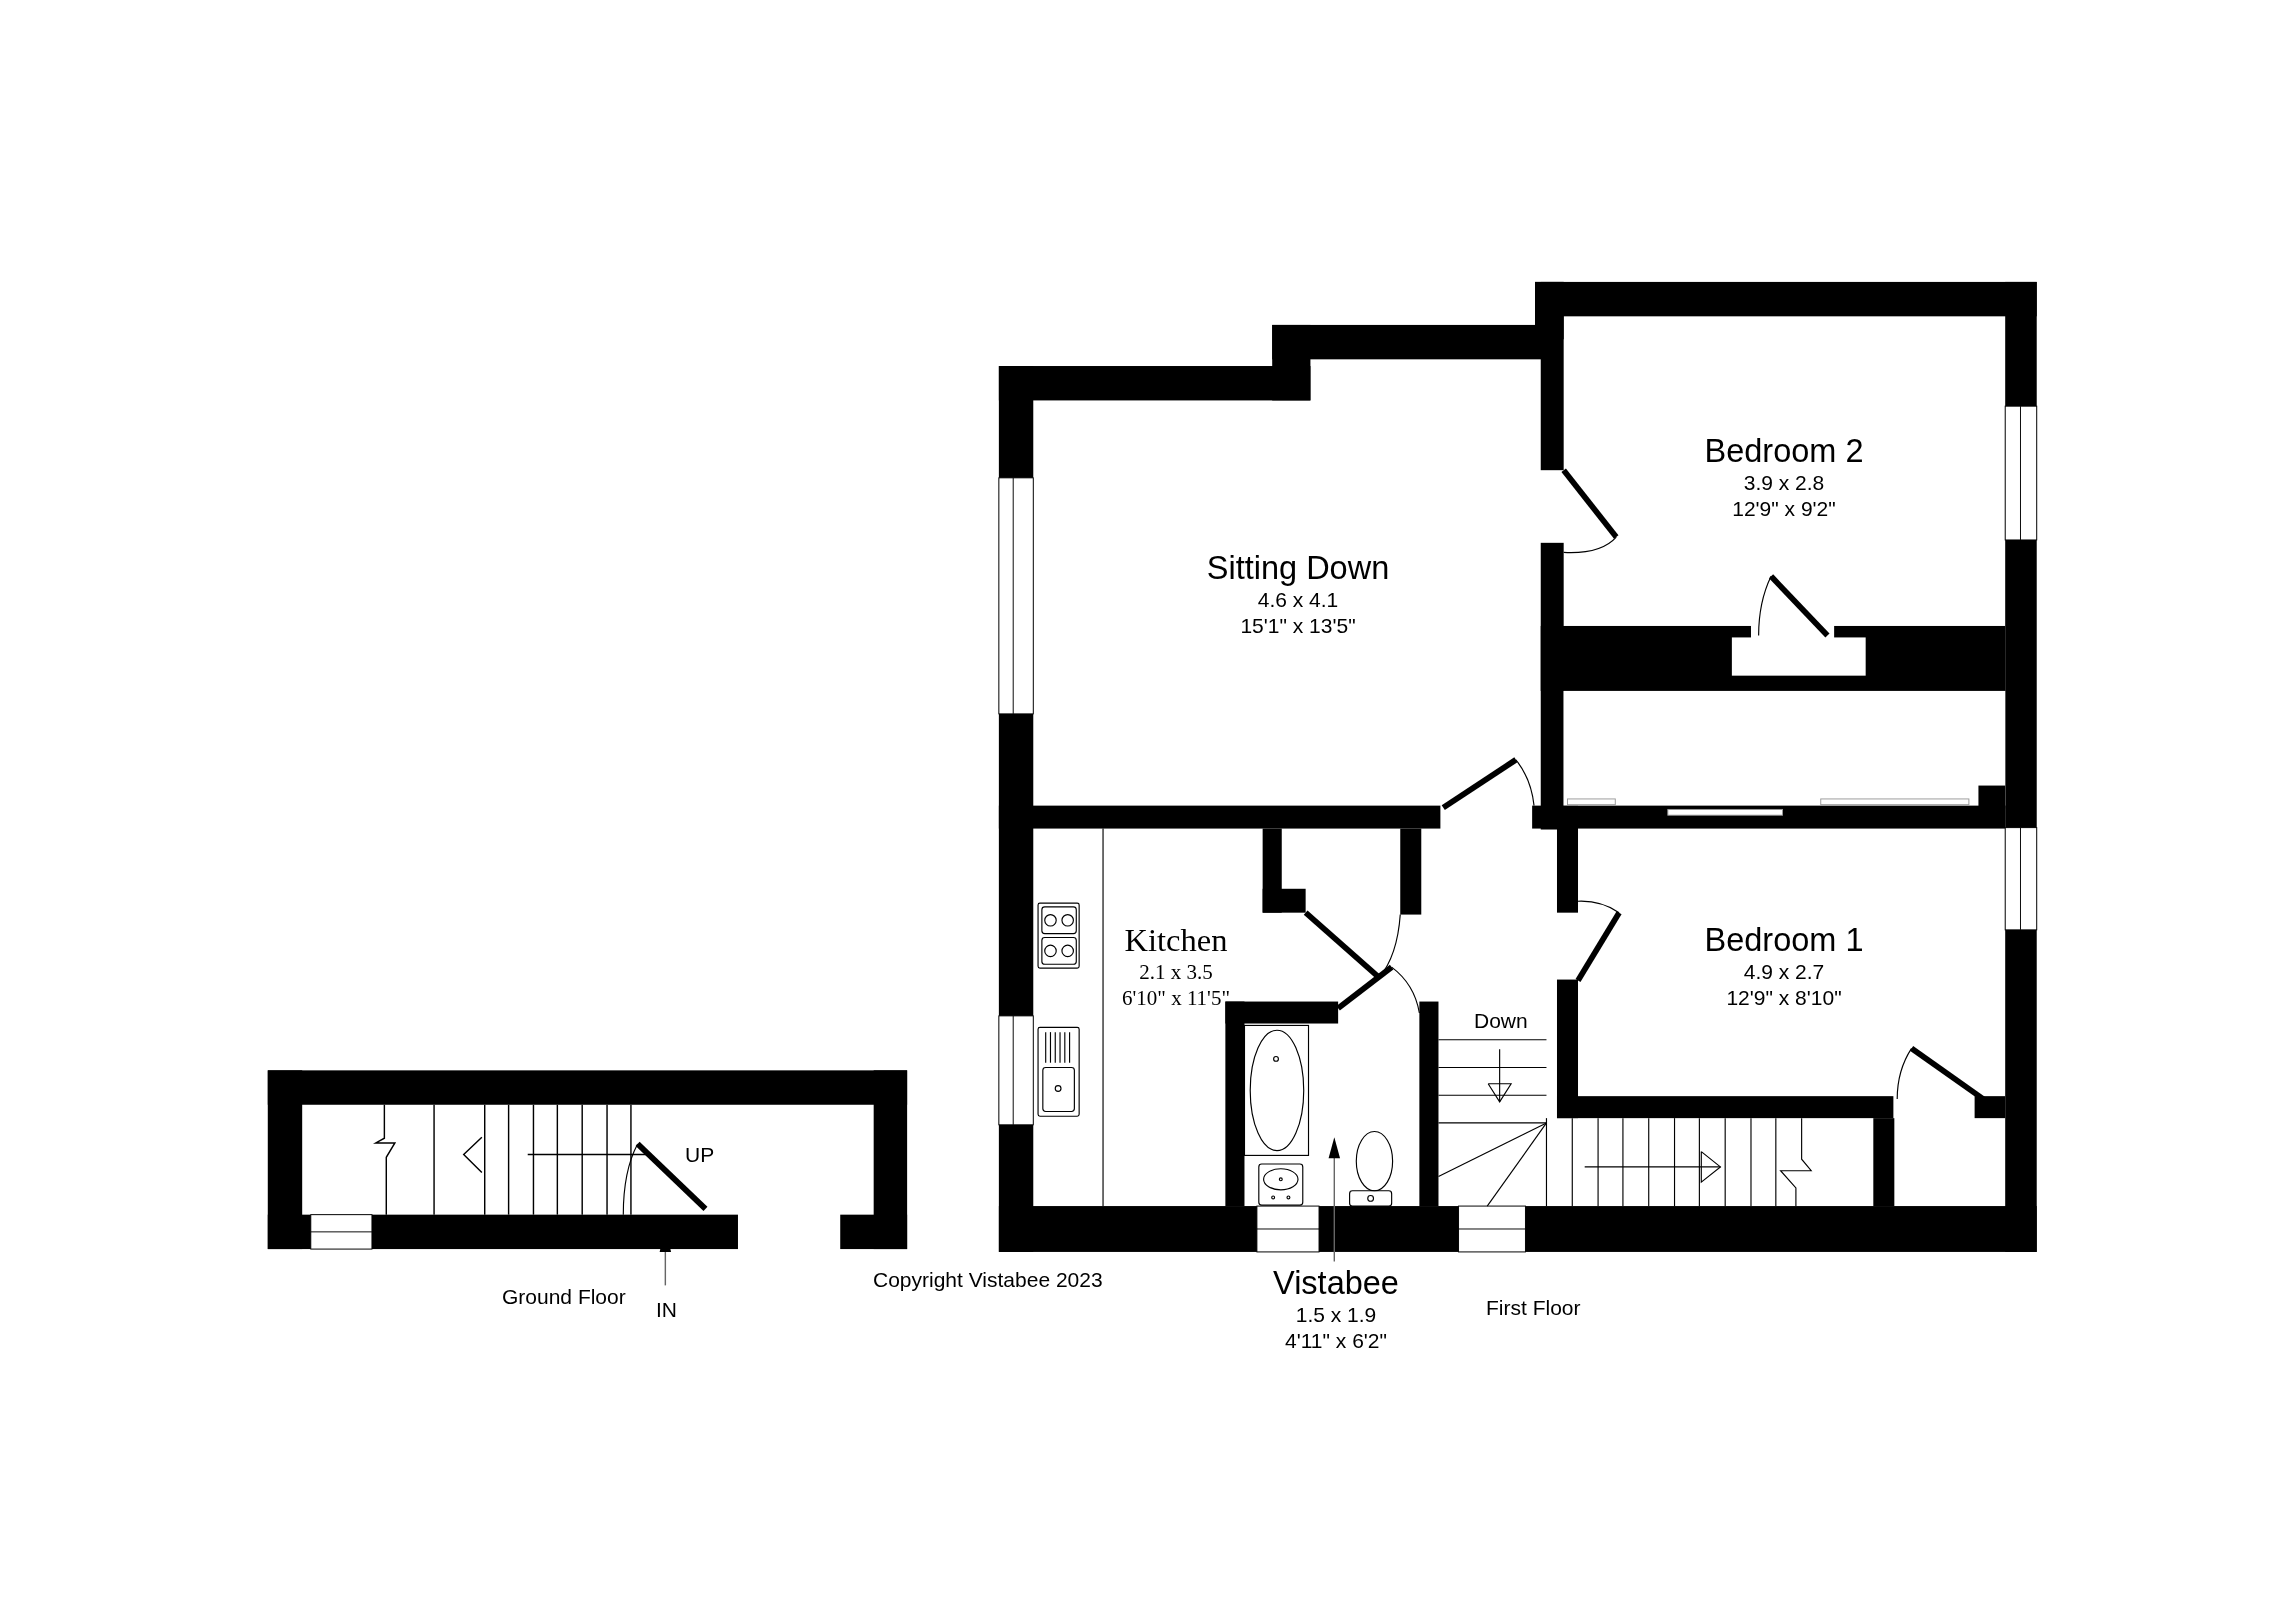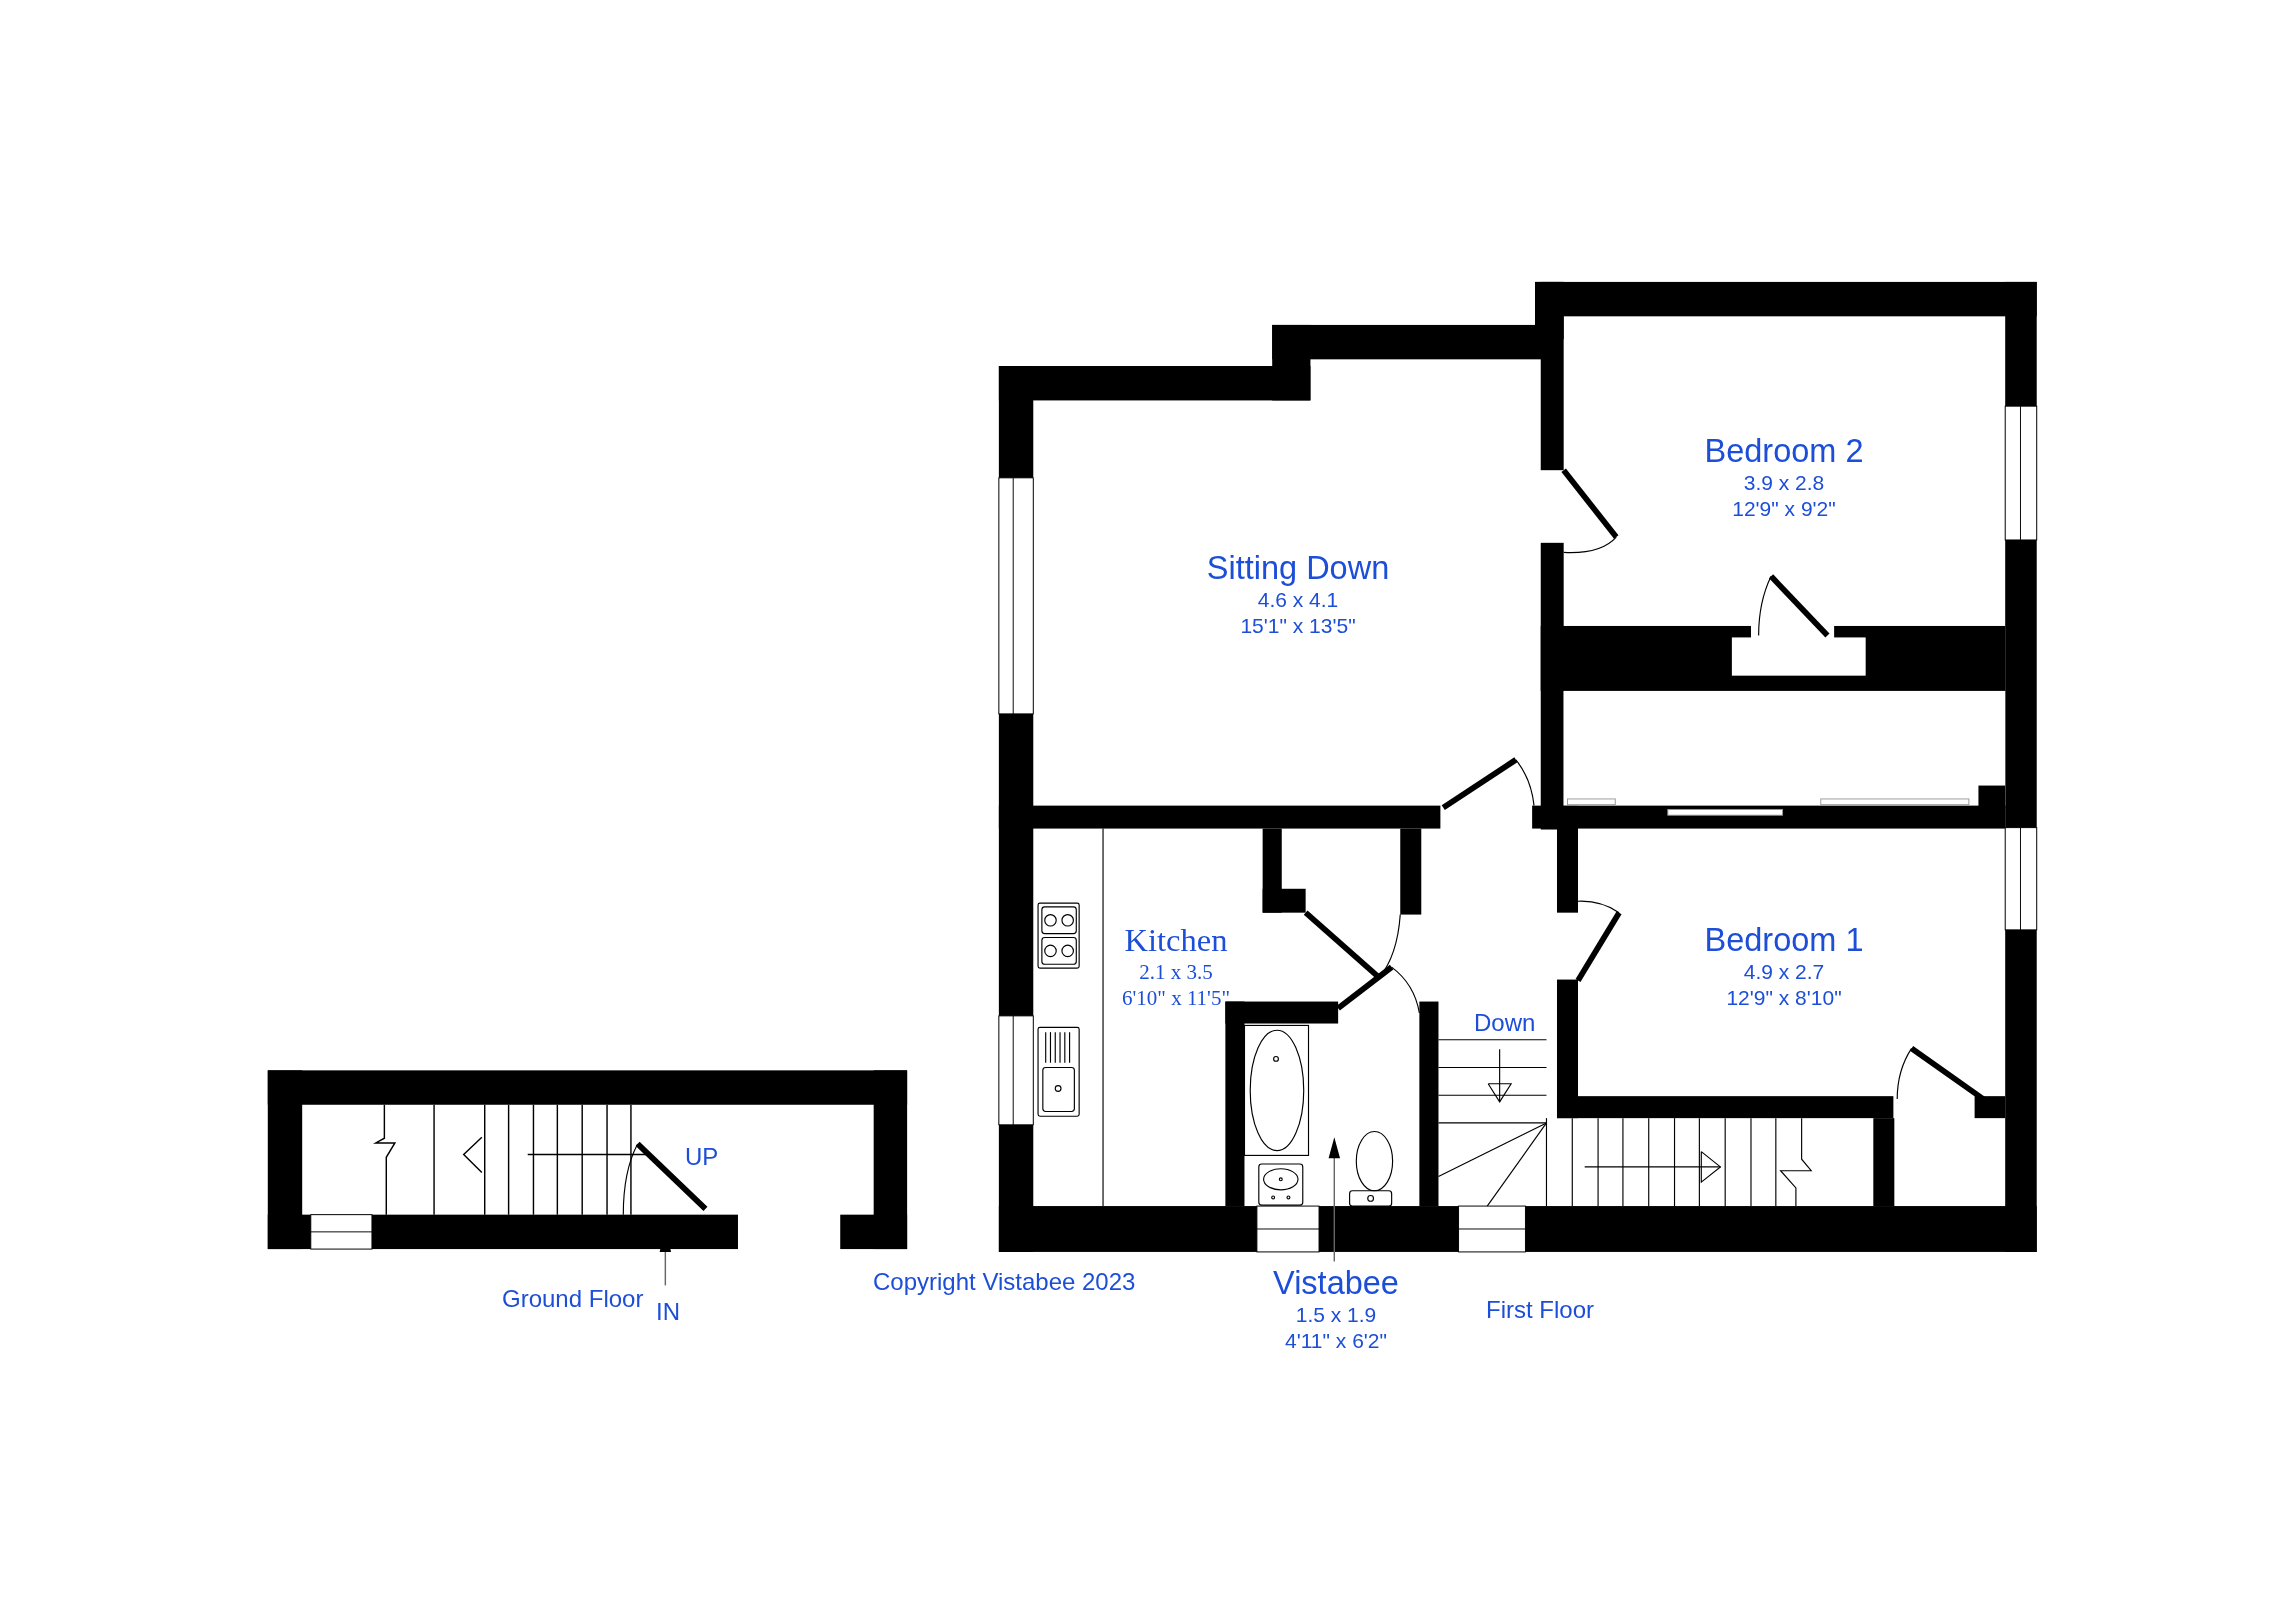--- a/index.html
+++ b/index.html
@@ -1,22 +1,22 @@
 <!DOCTYPE html>
 <html><head>
 <meta charset="utf-8">
 <style>
   html, body { margin:0; padding:0; background:#ffffff; }
   body { width:2294px; height:1617px; position:relative; overflow:hidden; font-family:"Liberation Sans", sans-serif; }
   svg { position:absolute; left:0; top:0; }
-  .lbl { position:absolute; color:#1d4ed8; text-align:center; white-space:nowrap; font-family:"Liberation Sans", sans-serif; }
+  .lbl { position:absolute; color:#000000; text-align:center; white-space:nowrap; font-family:"Liberation Sans", sans-serif; }
   .room { transform:translateX(-50%); }
   .room .name { font-size:32.5px; line-height:38px; }
   .room .dim { font-size:21px; line-height:26px; }
-  .note { font-size:24px; }
+  .note { font-size:21px; }
 </style>
 </head>
 <body>
 
 <svg width="2294" height="1617" viewBox="0 0 2400 1692" xmlns="http://www.w3.org/2000/svg">
 
   <g>
 
     <rect x="280" y="1120" width="669" height="36" fill="#000"></rect>
     <rect x="280" y="1120" width="36" height="187" fill="#000"></rect>

